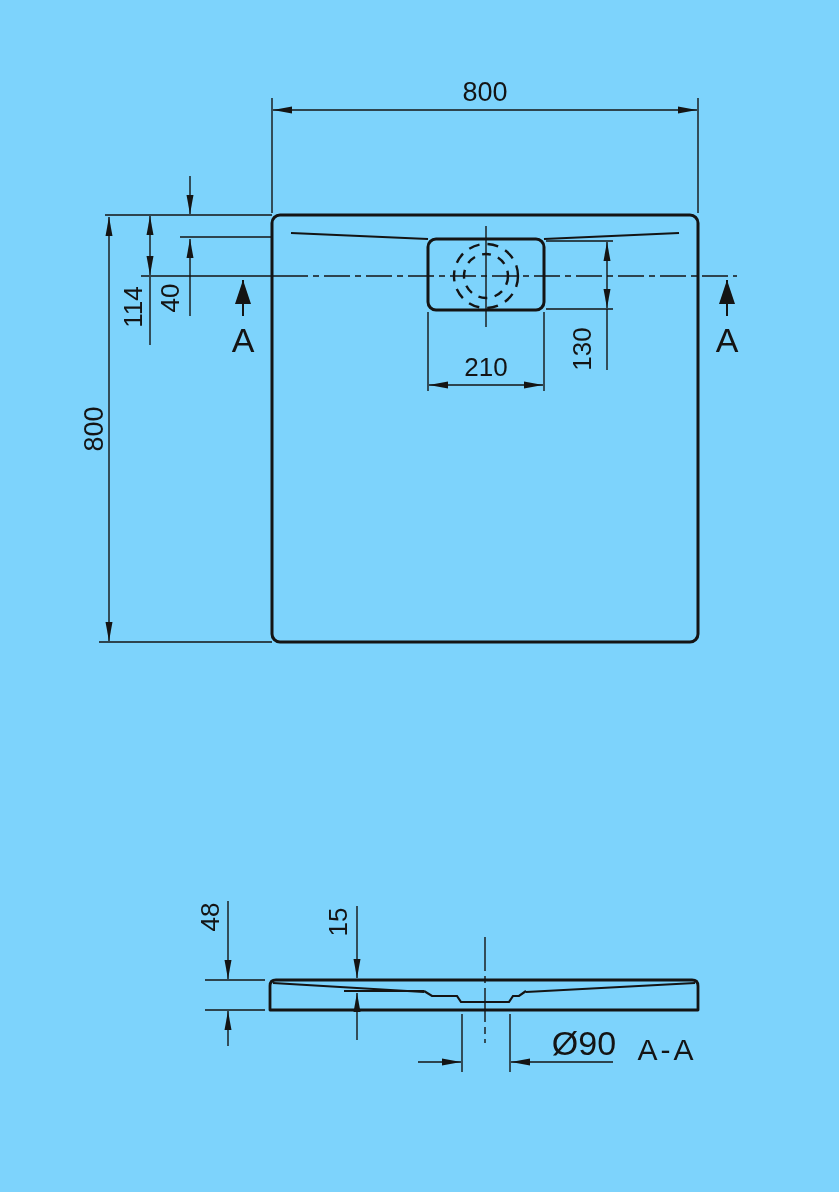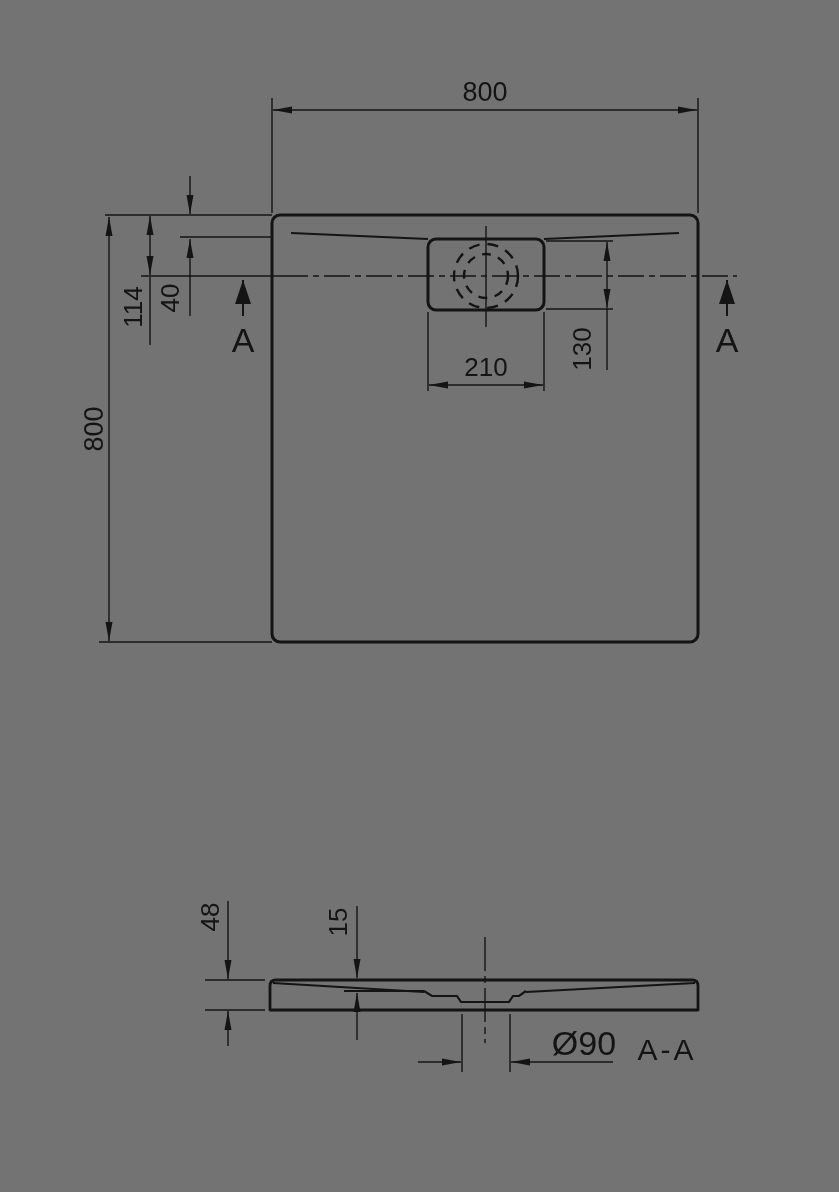--- a/index.html
+++ b/index.html
@@ -1,19 +1,19 @@
 <!DOCTYPE html>
 <html><head>
 <meta charset="utf-8">
 <style>
   html,body{margin:0;padding:0;background:#ffffff;}
   .canvas{
     position:relative;
     width:839px;height:1192px;
-    background:#737373;
+    background:#7dd3fc;
     font-family:"Liberation Sans", sans-serif;
   }
   svg{display:block;}
   .thick{stroke:#141414;stroke-width:3;fill:none;stroke-linejoin:round;}
   .profile{stroke:#141414;stroke-width:2.8;fill:none;stroke-linejoin:round;}
   .med{stroke:#141414;stroke-width:2.2;fill:none;}
   .dashcircle{stroke:#141414;stroke-width:2.4;fill:none;}
   .thin{stroke:#141414;stroke-width:1.4;fill:none;}
   .sect{stroke:#141414;stroke-width:2;fill:none;}
   text{fill:#141414;}

